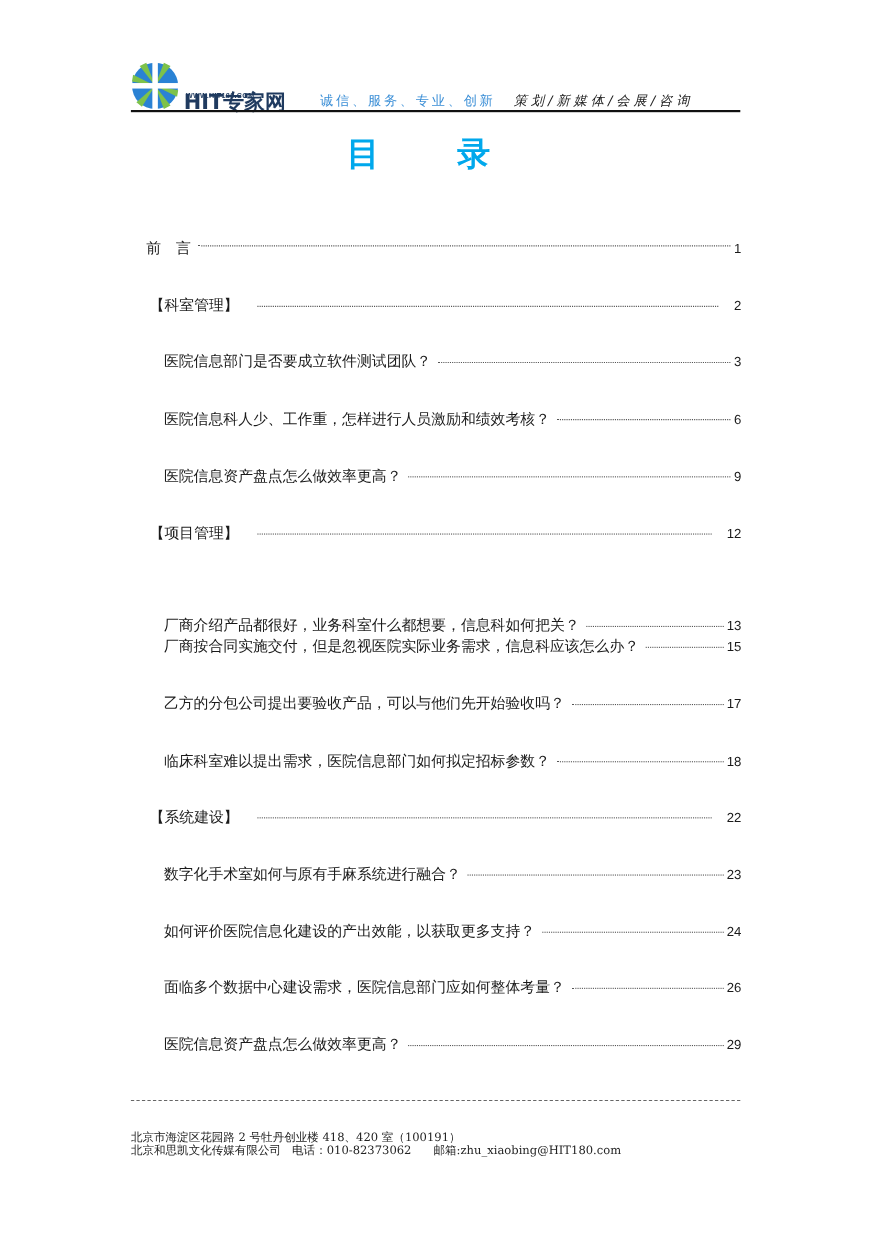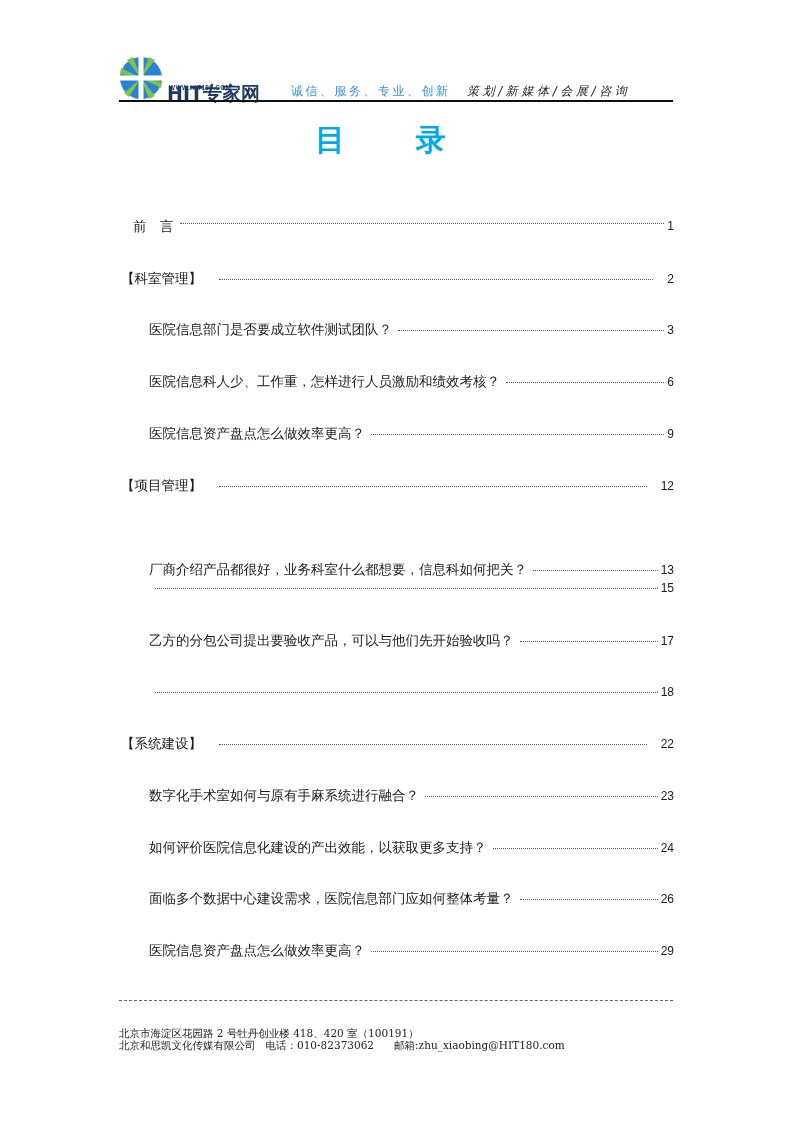--- a/index.html
+++ b/index.html
@@ -112,21 +112,21 @@
       height: 1px;
       position: relative;
       top: -3px;
     }
     .toc-entry .page {
       font-family: "Liberation Sans", sans-serif;
       font-size: 12px;
       color: #1a1a1a;
       white-space: nowrap;
     }
-    .lvl1 { left: 121px; gap: 11px; }
+    .lvl1 { left: 136px; gap: 11px; }
     .lvl2 { left: 149px; }
     .lvl0 { left: 133px; align-items: center; }
     .footer-rule {
       position: absolute;
       left: 119px;
       top: 1000px;
       width: 554px;
       height: 0;
       border-top: 1px dashed #666;
     }
@@ -193,29 +193,31 @@
     <span class="label">【项目管理】</span>
     <span class="dots"></span>
     <span class="page">12</span>
   </div>
   <div class="toc-entry lvl2" style="top:527px;margin-top:33px;">
     <span class="label">厂商介绍产品都很好，业务科室什么都想要，信息科如何把关？</span>
     <span class="dots"></span>
     <span class="page">13</span>
   </div>
   <div class="toc-entry lvl2" style="top:579px;">
+    <span class="label">厂商按合同实施交付，但是忽视医院实际业务需求，信息科应该怎么办？</span>
     <span class="dots"></span>
     <span class="page">15</span>
   </div>
   <div class="toc-entry lvl2" style="top:631px;">
     <span class="label">乙方的分包公司提出要验收产品，可以与他们先开始验收吗？</span>
     <span class="dots"></span>
     <span class="page">17</span>
   </div>
   <div class="toc-entry lvl2" style="top:683px;">
+    <span class="label">临床科室难以提出需求，医院信息部门如何拟定招标参数？</span>
     <span class="dots"></span>
     <span class="page">18</span>
   </div>
   <div class="toc-entry lvl1" style="top:734px;">
     <span class="label">【系统建设】</span>
     <span class="dots"></span>
     <span class="page">22</span>
   </div>
   <div class="toc-entry lvl2" style="top:786px;">
     <span class="label">数字化手术室如何与原有手麻系统进行融合？</span>

